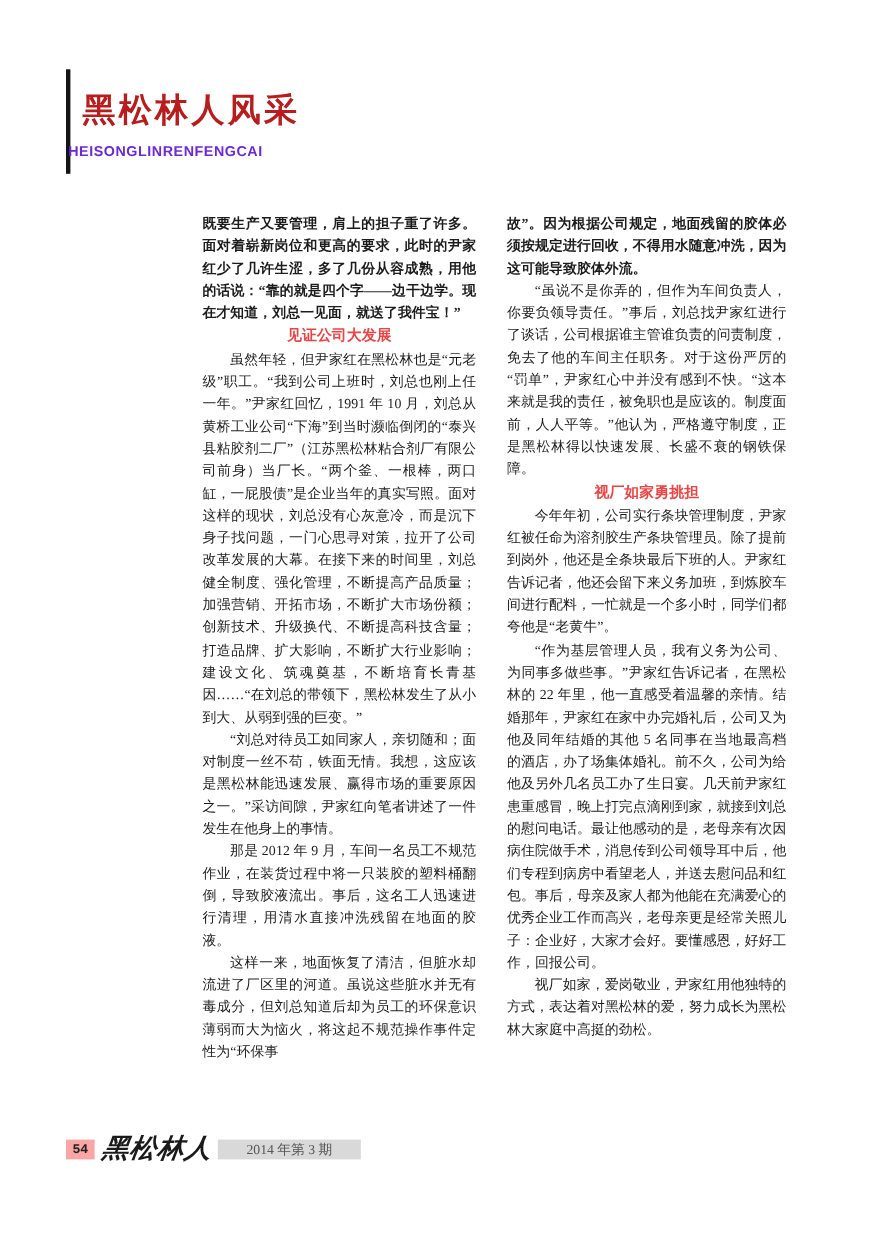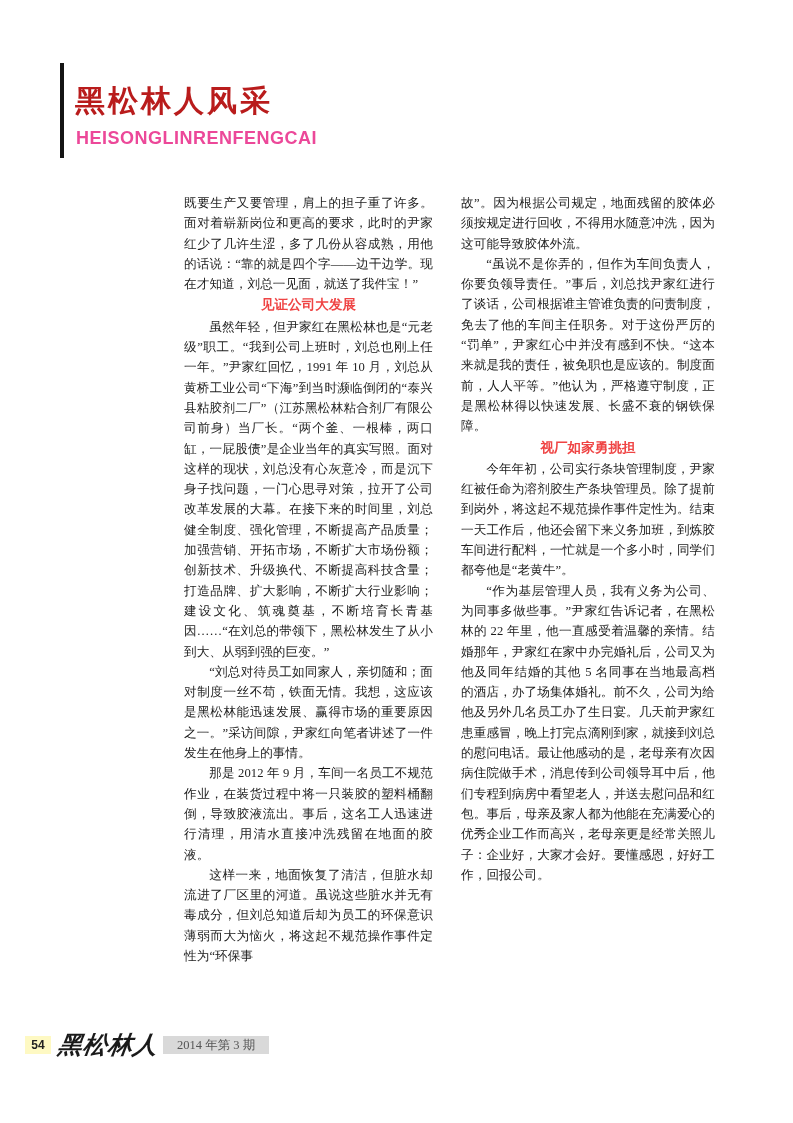--- a/index.html
+++ b/index.html
@@ -16,69 +16,69 @@
     position:absolute;left:60px;top:63px;
     width:4px;height:95px;background:#141414;
   }
   .header-title{
     position:absolute;left:75px;top:86px;
     font-family:Liberation Mono, monospace;
     font-weight:bold;font-size:30px;line-height:34px;
     letter-spacing:3px;color:#b91c1c;white-space:nowrap;
   }
   .header-subtitle{
-    position:absolute;left:76px;top:128px;
+    position:absolute;left:62px;top:128px;
     font-family:"Liberation Sans", sans-serif;
-    font-weight:bold;font-size:18px;line-height:20px;
-    letter-spacing:0.5px;color:#ec4899;white-space:nowrap;
+    font-weight:bold;font-size:13px;line-height:20px;
+    letter-spacing:0.5px;color:#6d28d9;white-space:nowrap;
   }
   
   .col{
     position:absolute;top:193px;
     text-align:justify;
     font-size:12.6px;line-height:20.3px;
     color:#1c1c1c;
     letter-spacing:0.1px;
   }
   .col-left{left:184px;width:249px;}
   .col-right{left:461px;width:254px;}
   .col p{margin:0;text-indent:2em;}
-  .col p.no-indent{text-indent:0;}
+  .col p.no-indent{text-indent:0;font-weight:bold;}
   .col h3{
     margin:1px 0 1px 0;
     text-align:center;text-indent:0;
     font-family:"Liberation Sans", sans-serif;
     font-weight:bold;font-size:13.5px;line-height:20.3px;
     color:#ef4444;
   }
   
   .footer{
     position:absolute;left:25px;top:1035px;
     display:flex;align-items:center;height:20px;
   }
   .footer-pagenum{
-    background:#fef9c3;
+    background:#fca5a5;
     min-width:26px;height:18px;line-height:18px;
     text-align:center;
-    font-family:Liberation Sans, sans-serif;
-    font-weight:bold;font-size:12px;color:#222222;
+    font-family:Liberation Mono, monospace;
+    font-weight:bold;font-size:12px;color:#222222;margin-left:35px;
   }
   .footer-logo{
     margin-left:7px;
     font-family:"Liberation Serif", serif;
     font-style:italic;font-weight:bold;
     font-size:24px;line-height:24px;color:#1a1a1a;
     transform:skewX(-8deg);
     letter-spacing:1px;white-space:nowrap;
   }
   .footer-issue{
     margin-left:5px;
     background:#d9d9d9;
     height:18px;line-height:18px;
-    padding:0 14px;
+    padding:0 26px;
     font-size:12.5px;color:#555555;white-space:nowrap;
   }
 </style>
 </head>
 <body>
 
 <div class="page">
 
   <div class="header-bar"></div>
   <div class="header-title">黑松林人风采</div>
@@ -90,22 +90,23 @@
     <p>虽然年轻，但尹家红在黑松林也是“元老级”职工。“我到公司上班时，刘总也刚上任一年。”尹家红回忆，1991 年 10 月，刘总从黄桥工业公司“下海”到当时濒临倒闭的“泰兴县粘胶剂二厂”（江苏黑松林粘合剂厂有限公司前身）当厂长。“两个釜、一根棒，两口缸，一屁股债”是企业当年的真实写照。面对这样的现状，刘总没有心灰意冷，而是沉下身子找问题，一门心思寻对策，拉开了公司改革发展的大幕。在接下来的时间里，刘总健全制度、强化管理，不断提高产品质量；加强营销、开拓市场，不断扩大市场份额；创新技术、升级换代、不断提高科技含量；打造品牌、扩大影响，不断扩大行业影响；建设文化、筑魂奠基，不断培育长青基因……“在刘总的带领下，黑松林发生了从小到大、从弱到强的巨变。”</p>
     <p>“刘总对待员工如同家人，亲切随和；面对制度一丝不苟，铁面无情。我想，这应该是黑松林能迅速发展、赢得市场的重要原因之一。”采访间隙，尹家红向笔者讲述了一件发生在他身上的事情。</p>
     <p>那是 2012 年 9 月，车间一名员工不规范作业，在装货过程中将一只装胶的塑料桶翻倒，导致胶液流出。事后，这名工人迅速进行清理，用清水直接冲洗残留在地面的胶液。</p>
     <p>这样一来，地面恢复了清洁，但脏水却流进了厂区里的河道。虽说这些脏水并无有毒成分，但刘总知道后却为员工的环保意识薄弱而大为恼火，将这起不规范操作事件定性为“环保事</p>
   </div>
 
   <div class="col col-right">
     <p class="no-indent">故”。因为根据公司规定，地面残留的胶体必须按规定进行回收，不得用水随意冲洗，因为这可能导致胶体外流。</p>
     <p>“虽说不是你弄的，但作为车间负责人，你要负领导责任。”事后，刘总找尹家红进行了谈话，公司根据谁主管谁负责的问责制度，免去了他的车间主任职务。对于这份严厉的“罚单”，尹家红心中并没有感到不快。“这本来就是我的责任，被免职也是应该的。制度面前，人人平等。”他认为，严格遵守制度，正是黑松林得以快速发展、长盛不衰的钢铁保障。</p>
     <h3>视厂如家勇挑担</h3>
-    <p>今年年初，公司实行条块管理制度，尹家红被任命为溶剂胶生产条块管理员。除了提前到岗外，将这起不规范操作事件定性为。结束一天工作后，他还会留下来义务加班，到炼胶车间进行配料，一忙就是一个多小时，同学们都夸他是“老黄牛”。</p>
+    <p>今年年初，公司实行条块管理制度，尹家红被任命为溶剂胶生产条块管理员。除了提前到岗外，他还是全条块最后下班的人。尹家红告诉记者，他还会留下来义务加班，到炼胶车间进行配料，一忙就是一个多小时，同学们都夸他是“老黄牛”。</p>
     <p>“作为基层管理人员，我有义务为公司、为同事多做些事。”尹家红告诉记者，在黑松林的 22 年里，他一直感受着温馨的亲情。结婚那年，尹家红在家中办完婚礼后，公司又为他及同年结婚的其他 5 名同事在当地最高档的酒店，办了场集体婚礼。前不久，公司为给他及另外几名员工办了生日宴。几天前尹家红患重感冒，晚上打完点滴刚到家，就接到刘总的慰问电话。最让他感动的是，老母亲有次因病住院做手术，消息传到公司领导耳中后，他们专程到病房中看望老人，并送去慰问品和红包。事后，母亲及家人都为他能在充满爱心的优秀企业工作而高兴，老母亲更是经常关照儿子：企业好，大家才会好。要懂感恩，好好工作，回报公司。</p>
+    <p>视厂如家，爱岗敬业，尹家红用他独特的方式，表达着对黑松林的爱，努力成长为黑松林大家庭中高挺的劲松。</p>
   </div>
 
   <div class="footer">
     <div class="footer-pagenum">54</div>
     <div class="footer-logo">黑松林人</div>
     <div class="footer-issue">2014 年第 3 期</div>
   </div>
 
 </div>
 

